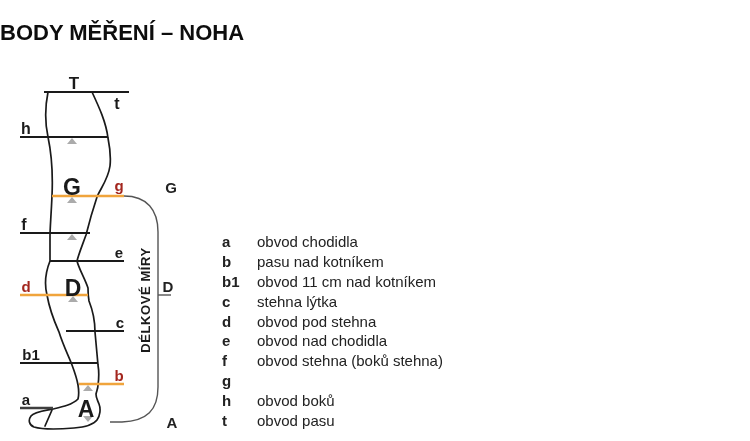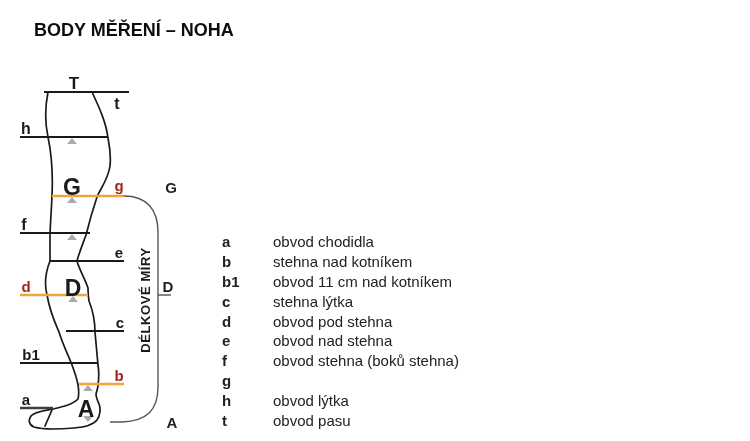--- a/index.html
+++ b/index.html
@@ -7,21 +7,21 @@
     --highlight-line:#F0A43C;
     --highlight-letter:#A3261E;
     --marker-gray:#ABABAB;
     --bracket:#555555;
     --a-line:#3F3F3F;
   }
   *{box-sizing:border-box;margin:0;padding:0;}
   html,body{width:750px;height:441px;background:#ffffff;overflow:hidden;
     font-family:"Liberation Sans",sans-serif;}
   .page{position:relative;width:750px;height:441px;background:#fff;}
-  .title{position:absolute;left:34px;top:20px;font-size:18px;font-weight:bold;
+  .title{position:absolute;left:0;top:20px;font-size:22px;font-weight:bold;
     color:#0d0d0d;letter-spacing:0px;white-space:nowrap;}
   .diagram{position:absolute;left:0px;top:60px;width:210px;height:381px;}
 
   
   .leg{fill:none;stroke:var(--ink);stroke-width:1.7;stroke-linejoin:round;stroke-linecap:round;}
   .mline{stroke:var(--ink);stroke-width:1.8;}
   .oline{stroke:var(--highlight-line);stroke-width:2.4;}
   .aline{stroke:var(--a-line);stroke-width:2.6;}
   .tri{fill:var(--marker-gray);stroke:none;}
   .bracket{fill:none;stroke:var(--bracket);stroke-width:1.4;}
@@ -30,21 +30,21 @@
   .m-T{font:bold 17px "Liberation Sans",sans-serif;fill:var(--ink);}
   .m-lg{font:bold 23px "Liberation Sans",sans-serif;fill:var(--ink);}
   .m-red{fill:var(--highlight-letter);}
   .br-lbl{font:bold 15px "Liberation Sans",sans-serif;fill:#222;}
   .axis-lbl{font:bold 13px "Liberation Sans",sans-serif;fill:var(--ink);letter-spacing:0.6px;}
 
   
   .legend{position:absolute;left:222px;top:233px;width:320px;}
   .legend-row{display:flex;align-items:baseline;height:19.9px;font-size:15px;color:#222;}
   .legend-row .key{width:35px;font-weight:bold;flex:none;}
-  .legend-row .desc{white-space:nowrap;margin-left:16px;}
+  .legend-row .desc{white-space:nowrap;}
 </style>
 </head>
 <body>
 
 <div class="page">
 
   <h1 class="title">BODY MĚŘENÍ – NOHA</h1>
 
   <svg class="diagram" viewBox="0 0 210 381" xmlns="http://www.w3.org/2000/svg">
 
@@ -122,48 +122,48 @@
     <text class="axis-lbl" transform="translate(150 240) rotate(-90)" text-anchor="middle">DÉLKOVÉ MÍRY</text>
   </svg>
 
   <div class="legend">
     <div class="legend-row">
       <span class="key">a</span>
       <span class="desc">obvod chodidla</span>
     </div>
     <div class="legend-row">
       <span class="key">b</span>
-      <span class="desc">stehna nad kotníkem</span>
+      <span class="desc">pasu nad kotníkem</span>
     </div>
     <div class="legend-row">
       <span class="key">b1</span>
       <span class="desc">obvod 11 cm nad kotníkem</span>
     </div>
     <div class="legend-row">
       <span class="key">c</span>
       <span class="desc">stehna lýtka</span>
     </div>
     <div class="legend-row">
       <span class="key">d</span>
       <span class="desc">obvod pod stehna</span>
     </div>
     <div class="legend-row">
       <span class="key">e</span>
-      <span class="desc">obvod nad stehna</span>
+      <span class="desc">obvod nad chodidla</span>
     </div>
     <div class="legend-row">
       <span class="key">f</span>
       <span class="desc">obvod stehna (boků stehna)</span>
     </div>
     <div class="legend-row">
       <span class="key">g</span>
     </div>
     <div class="legend-row">
       <span class="key">h</span>
-      <span class="desc">obvod lýtka</span>
+      <span class="desc">obvod boků</span>
     </div>
     <div class="legend-row">
       <span class="key">t</span>
       <span class="desc">obvod pasu</span>
     </div>
   </div>
 
 </div>
 
 </body></html>

